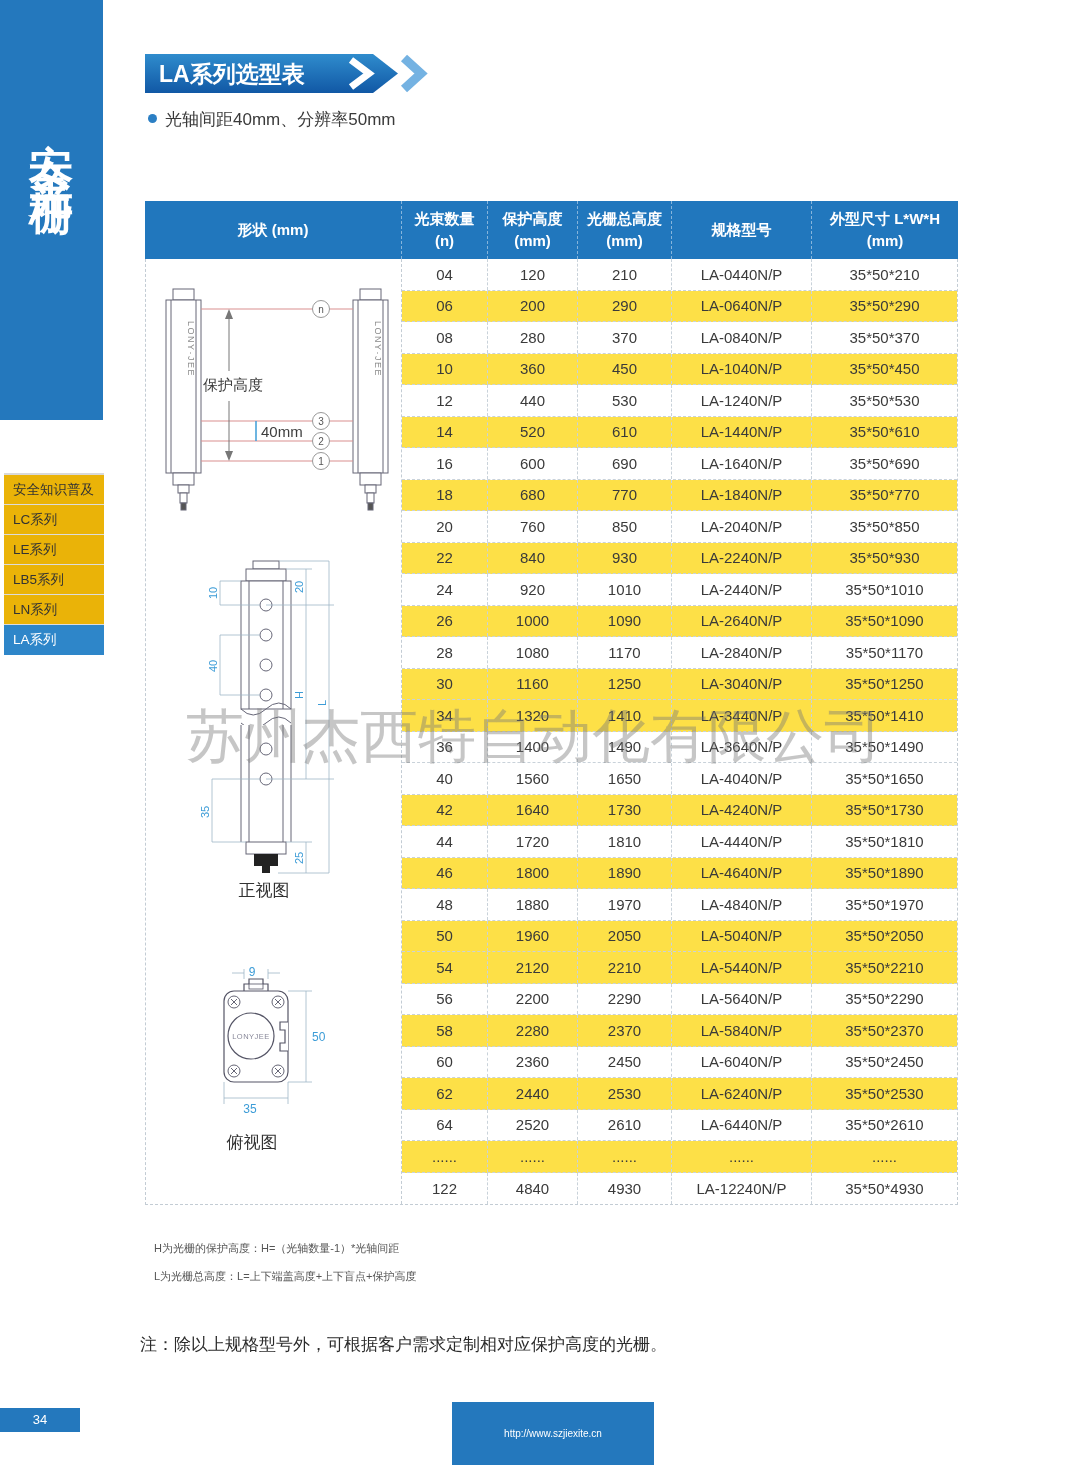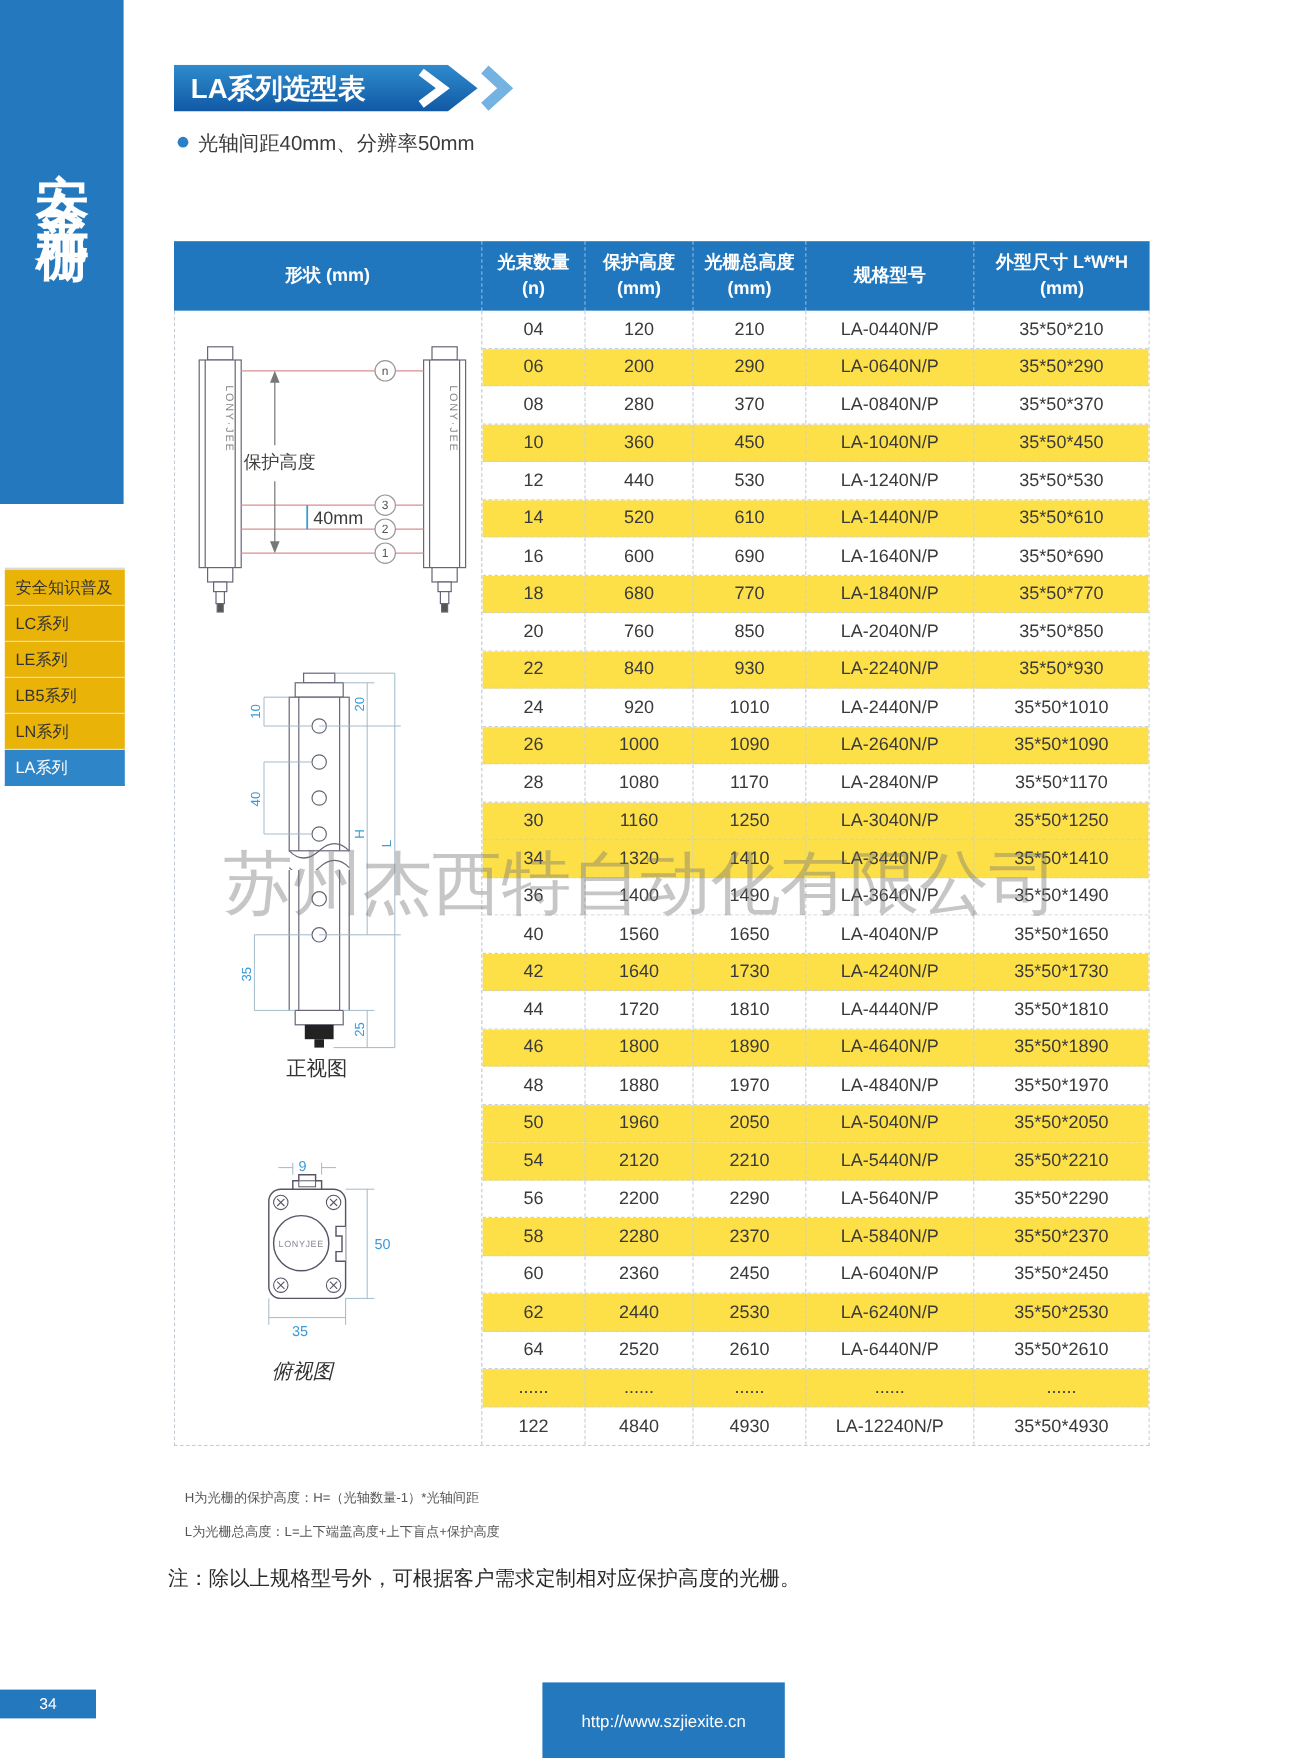--- a/index.html
+++ b/index.html
@@ -53,29 +53,29 @@
   .diag{position:absolute;}
   .view-label{position:absolute;font-size:17px;color:#333;width:84px;text-align:center;}
   .shape-note{position:absolute;left:8px;font-size:11px;color:#555;white-space:nowrap;}
   
   .watermark{
     position:absolute;left:186px;top:698px;z-index:40;pointer-events:none;
     font-family:"DejaVu Serif","Liberation Serif",serif;
     font-size:58px;color:rgba(120,120,120,0.42);letter-spacing:0px;white-space:nowrap;
   }
   
-  .page-note{position:absolute;left:140px;top:1304px;font-size:17px;color:#2b2b2b;}
+  .page-note{position:absolute;left:140px;top:1333px;font-size:17px;color:#2b2b2b;}
   
   .page-badge{
     position:absolute;left:0;top:1408px;width:80px;height:24px;background:#2478bd;
     color:#fff;font-size:13px;line-height:24px;text-align:center;
   }
   .url-box{
     position:absolute;left:452px;top:1402px;width:202px;height:63px;background:#2478bd;
-    display:flex;align-items:center;justify-content:center;color:#fff;font-size:14px;
+    display:flex;align-items:center;justify-content:center;color:#fff;font-size:10px;
   }
 </style>
 </head>
 <body>
 
 <div class="side-band">
   <div class="side-band-text">安全光栅</div>
 </div>
 
 <div class="side-menu">
@@ -284,21 +284,21 @@
           <line x1="70" y1="118" x2="70" y2="140"></line>
           <line x1="134" y1="118" x2="134" y2="140"></line>
           <line x1="70" y1="134" x2="134" y2="134"></line>
         </g>
         <g font-size="12" fill="#3c9cd7">
           <text x="98" y="12" text-anchor="middle">9</text>
           <text x="158" y="77">50</text>
           <text x="96" y="149" text-anchor="middle">35</text>
         </g>
       </svg>
-      <div class="view-label" style="left:64px;top:872px;font-style:italic;">俯视图</div>
+      <div class="view-label" style="left:64px;top:872px;">俯视图</div>
 
       <div class="shape-note" style="top:982px;">H为光栅的保护高度：H=（光轴数量-1）*光轴间距</div>
       <div class="shape-note" style="top:1010px;">L为光栅总高度：L=上下端盖高度+上下盲点+保护高度</div>
     </div>
     <div class="rows-wrap">
         <div class="trow">
           <div class="tcell">04</div>
           <div class="tcell">120</div>
           <div class="tcell">210</div>
           <div class="tcell">LA-0440N/P</div>

